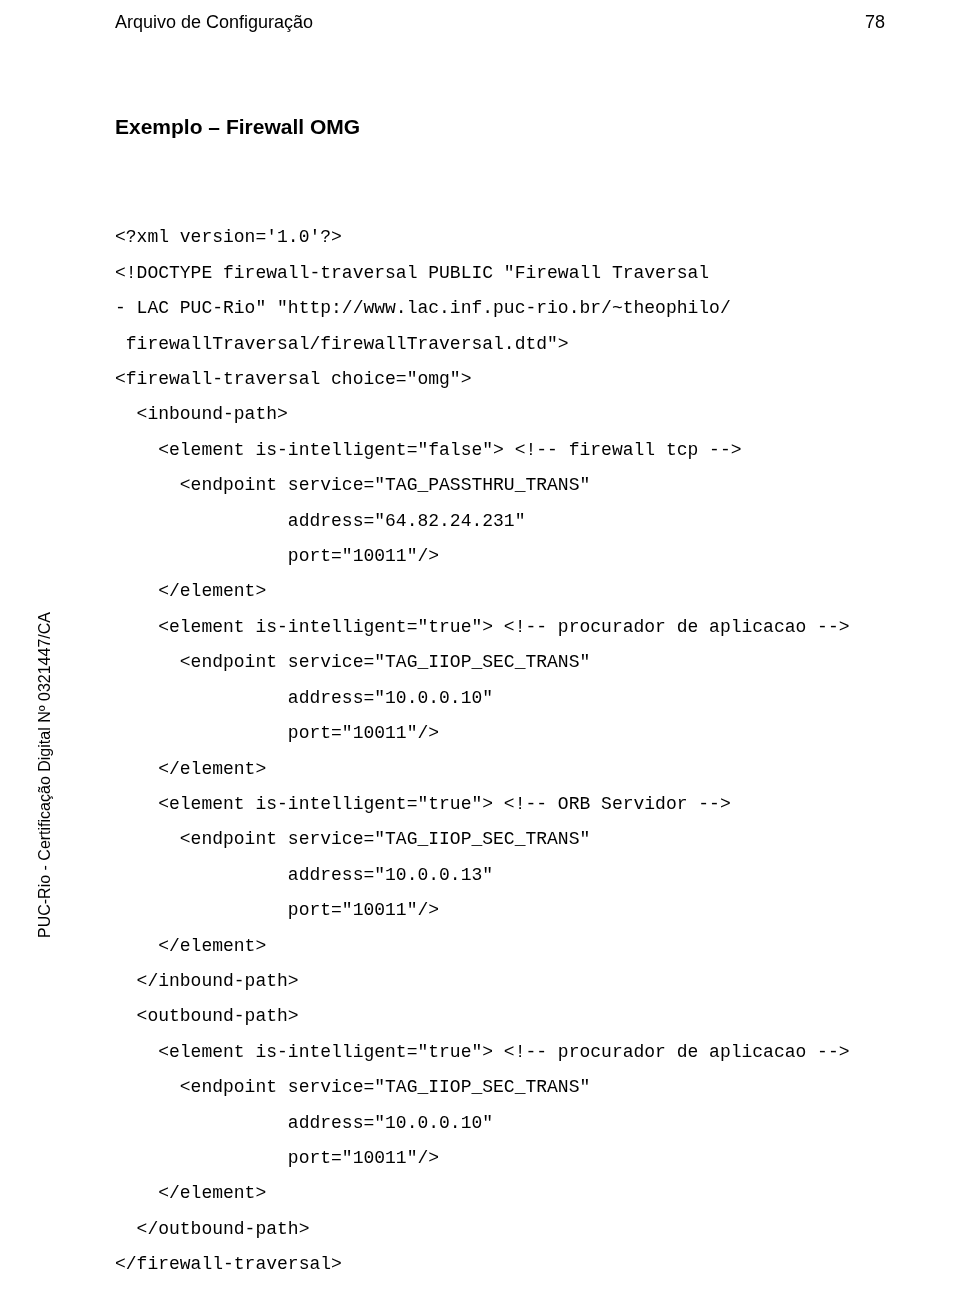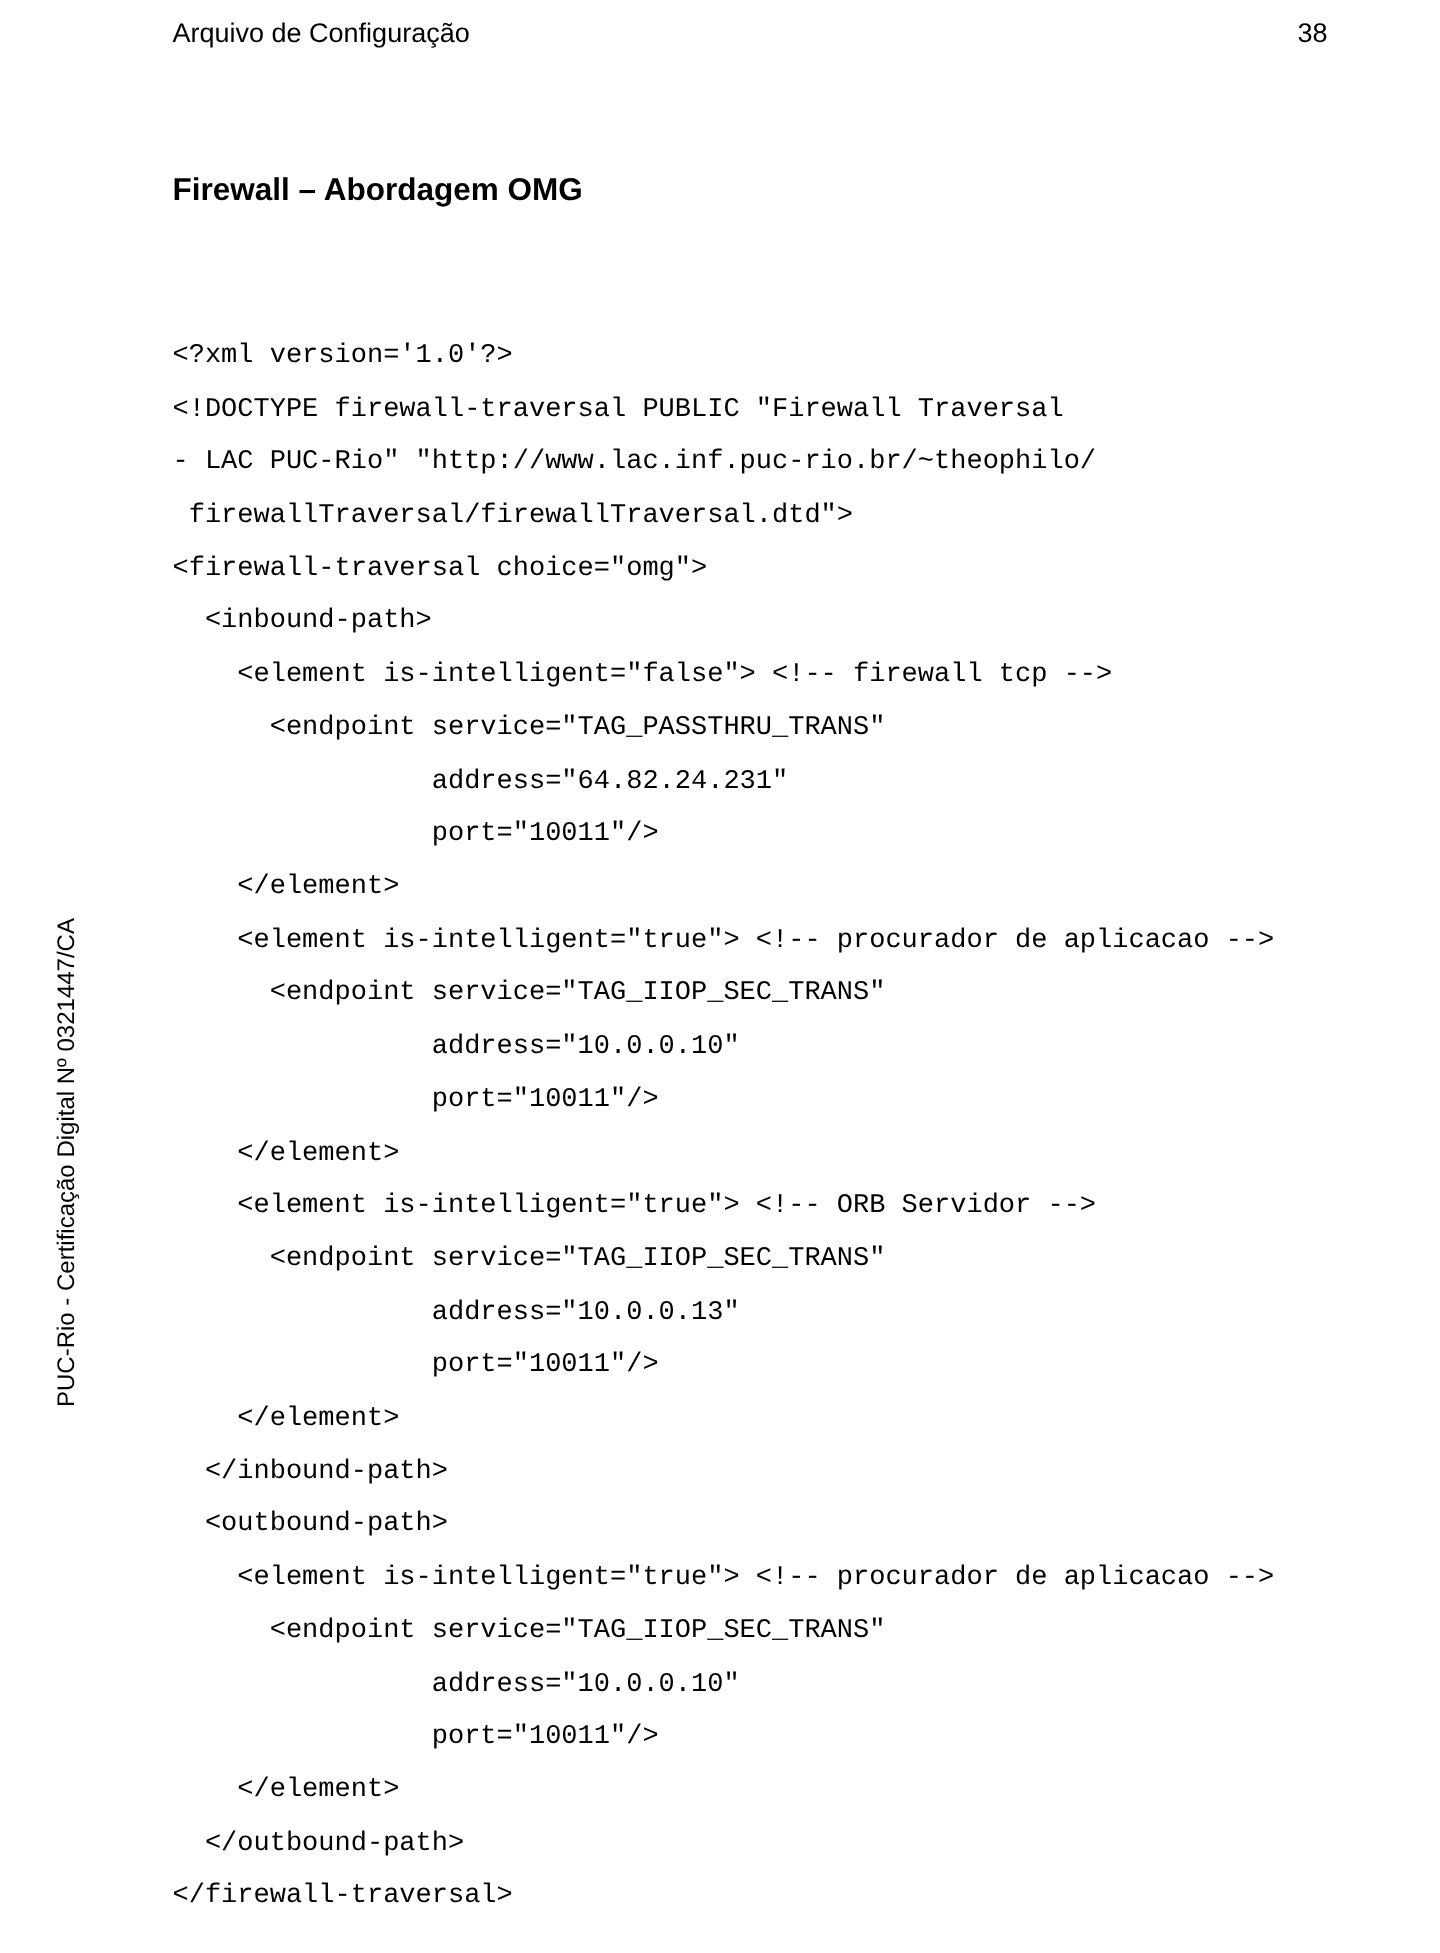--- a/index.html
+++ b/index.html
@@ -60,27 +60,27 @@
     white-space: nowrap;
   }
 </style>
 </head>
 <body>
 
 <div class="page">
 
   <div class="running-head">
     <span>Arquivo de Configuração</span>
-    <span>38</span>
+    <span>78</span>
   </div>
 
   <div class="vertical-note">PUC-Rio - Certificação Digital Nº 0321447/CA</div>
 
   <div class="content">
-    <div class="sec-title">Firewall – Abordagem OMG</div>
+    <div class="sec-title">Exemplo – Firewall OMG</div>
 
     <div class="code">
 <span>&lt;?xml version='1.0'?&gt;</span>
 <span>&lt;!DOCTYPE firewall-traversal PUBLIC "Firewall Traversal</span>
 <span>- LAC PUC-Rio" "http://www.lac.inf.puc-rio.br/~theophilo/</span>
 <span> firewallTraversal/firewallTraversal.dtd"&gt;</span>
 <span>&lt;firewall-traversal choice="omg"&gt;</span>
 <span>  &lt;inbound-path&gt;</span>
 <span>    &lt;element is-intelligent="false"&gt; &lt;!-- firewall tcp --&gt;</span>
 <span>      &lt;endpoint service="TAG_PASSTHRU_TRANS"</span>

